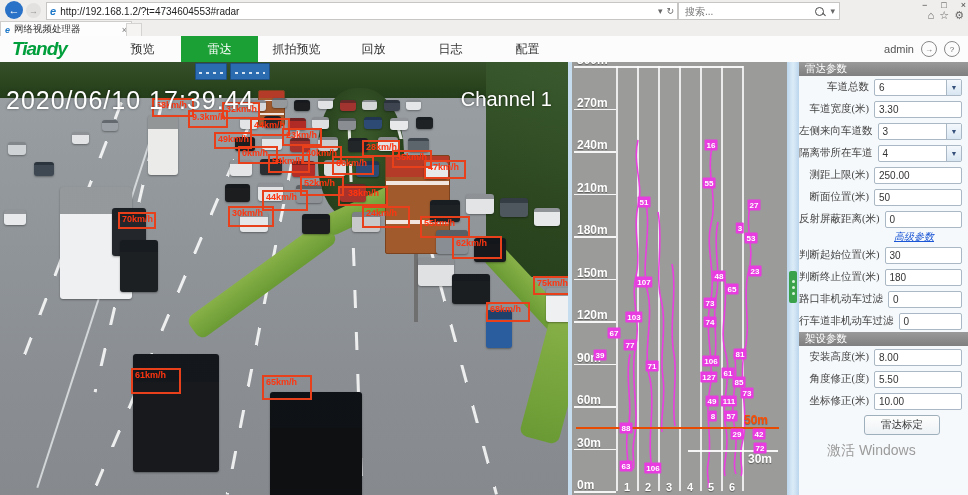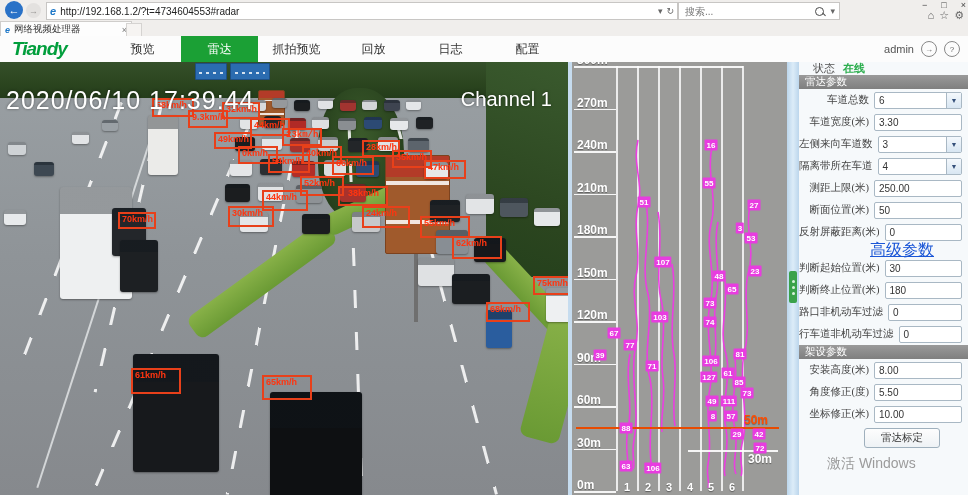--- a/index.html
+++ b/index.html
@@ -78,21 +78,21 @@
   .online{color:#2cae4e;font-weight:bold;}
   .secbar{height:14px;background:linear-gradient(180deg,#9a9a9a,#7f7f7f);color:#fff;font-size:10.5px;display:flex;align-items:center;padding-left:6px;}
   .prow{height:22px;display:flex;align-items:center;}
   .prow .plabel{flex:1;text-align:right;font-size:10.5px;color:#444;margin-right:5px;white-space:nowrap;font-family:Liberation Serif, serif;}
   .ctrl{width:86px;height:15px;margin-right:6px;background:#fff;border:1px solid #a9b8c4;border-radius:2px;
         display:flex;align-items:center;font-size:10px;color:#333;}
   .ctrl .val{flex:1;padding-left:4px;white-space:nowrap;overflow:hidden;}
   .ctrl .arrow{width:14px;height:100%;background:linear-gradient(180deg,#f4f8fc,#d8e6f2);border-left:1px solid #a9b8c4;
         display:flex;align-items:center;justify-content:center;font-size:7px;color:#35507a;}
   .linkrow{height:14px;display:flex;align-items:center;justify-content:flex-end;padding-right:34px;}
-  .plink{font-size:16px;color:#1a56d6;text-decoration:underline;cursor:pointer;}
+  .plink{font-size:10px;color:#1a56d6;text-decoration:underline;cursor:pointer;font-style:italic;}
   .btnrow{height:26px;display:flex;align-items:center;}
   .calib{margin-left:auto;margin-right:28px;width:74px;height:18px;background:linear-gradient(180deg,#fdfdfd,#eef2f5);
          border:1px solid #9fb0bd;border-radius:3px;font-size:10.5px;color:#333;display:flex;align-items:center;justify-content:center;cursor:pointer;}
   .wmark{margin-top:4px;padding-left:28px;color:#9b9b9b;}
   .wm1{font-size:14px;}
 </style>
 </head>
 <body>
 
 <div class="chrome">
@@ -228,21 +228,21 @@
       <div class="car" style="left: 486px; top: 248px; width: 26px; height: 38px; background: linear-gradient(rgba(15, 22, 28, 0.4) 0px, rgba(15, 22, 28, 0.4) 24%, rgba(0, 0, 0, 0) 24%), rgb(42, 93, 158);"></div>
       <div class="car" style="left: 133px; top: 292px; width: 86px; height: 118px; background: linear-gradient(rgba(15, 22, 28, 0.4) 0px, rgba(15, 22, 28, 0.4) 24%, rgba(0, 0, 0, 0) 24%), rgb(23, 25, 28);"></div>
       <div class="car" style="left: 270px; top: 330px; width: 92px; height: 150px; background: linear-gradient(rgba(15, 22, 28, 0.4) 0px, rgba(15, 22, 28, 0.4) 24%, rgba(0, 0, 0, 0) 24%), rgb(14, 16, 18);"></div>
     </div>
   <div>
       <div class="det" style="left: 152px; top: 36px; width: 34px; height: 15px;">58km/h</div>
       <div class="det" style="left: 188px; top: 48px; width: 32px; height: 14px;">9.3km/h</div>
       <div class="det" style="left: 222px; top: 40px; width: 30px; height: 13px;">32km/h</div>
       <div class="det" style="left: 250px; top: 56px; width: 32px; height: 14px;">44km/h</div>
       <div class="det" style="left: 214px; top: 70px; width: 30px; height: 13px;">49km/h</div>
-      <div class="det" style="left: 282px; top: 66px; width: 32px; height: 14px; font-family: Liberation Mono, monospace;">23km/h</div>
+      <div class="det" style="left: 282px; top: 66px; width: 32px; height: 14px;">23km/h</div>
       <div class="det" style="left: 238px; top: 84px; width: 32px; height: 14px;">0km/h</div>
       <div class="det" style="left: 268px; top: 92px; width: 34px; height: 15px;">54km/h</div>
       <div class="det" style="left: 302px; top: 84px; width: 32px; height: 14px;">40km/h</div>
       <div class="det" style="left: 332px; top: 94px; width: 34px; height: 15px;">66km/h</div>
       <div class="det" style="left: 362px; top: 78px; width: 30px; height: 13px;">28km/h</div>
       <div class="det" style="left: 392px; top: 88px; width: 32px; height: 14px;">35km/h</div>
       <div class="det" style="left: 424px; top: 98px; width: 34px; height: 15px;">47km/h</div>
       <div class="det" style="left: 300px; top: 114px; width: 36px; height: 16px;">52km/h</div>
       <div class="det" style="left: 338px; top: 124px; width: 36px; height: 16px; padding-left: 8px;">38km/h</div>
       <div class="det" style="left: 262px; top: 128px; width: 38px; height: 17px;">44km/h</div>
@@ -307,26 +307,26 @@
     <div class="sectline" style="top: 365px;"></div>
     <div class="sectlab" style="left: 172px; top: 351px;">50m</div>
     <div class="lowline" style="left: 116px; top: 388px; width: 90px;"></div>
     <div class="lowlab" style="left: 176px; top: 390px;">30m</div>
     <div class="tlabel" style="left: 139px; top: 83px;">16</div>
     <div class="tlabel" style="left: 137px; top: 121px;">55</div>
     <div class="tlabel" style="left: 72px; top: 140px;">51</div>
     <div class="tlabel" style="left: 182px; top: 143px;">27</div>
     <div class="tlabel" style="left: 168px; top: 166px;">3</div>
     <div class="tlabel" style="left: 179px; top: 176px;">53</div>
-    <div class="tlabel" style="left: 72px; top: 200px; margin-left: 19px;">107</div>
+    <div class="tlabel" style="left: 72px; top: 220px;">107</div>
     <div class="tlabel" style="left: 183px; top: 209px;">23</div>
     <div class="tlabel" style="left: 147px; top: 214px;">48</div>
     <div class="tlabel" style="left: 160px; top: 227px;">65</div>
     <div class="tlabel" style="left: 138px; top: 241px;">73</div>
-    <div class="tlabel" style="left: 88px; top: 255px;">103</div>
+    <div class="tlabel" style="left: 62px; top: 255px;">103</div>
     <div class="tlabel" style="left: 138px; top: 260px;">74</div>
     <div class="tlabel" style="left: 42px; top: 271px;">67</div>
     <div class="tlabel" style="left: 58px; top: 283px;">77</div>
     <div class="tlabel" style="left: 28px; top: 293px;">39</div>
     <div class="tlabel" style="left: 168px; top: 292px;">81</div>
     <div class="tlabel" style="left: 80px; top: 304px;">71</div>
     <div class="tlabel" style="left: 139px; top: 299px;">106</div>
     <div class="tlabel" style="left: 137px; top: 315px;">127</div>
     <div class="tlabel" style="left: 156px; top: 311px;">61</div>
     <div class="tlabel" style="left: 167px; top: 320px;">85</div>
@@ -351,24 +351,20 @@
 
 <div class="splitter">
   <div class="grip">
       <i></i>
       <i></i>
       <i></i>
     </div>
 </div>
 
 <div class="panel">
-  <div class="statusrow">
-    <span>状态</span>
-    <span class="online">在线</span>
-  </div>
   <div style="display:flex;flex-direction:column;">
       <div class="secbar">雷达参数</div>
       <div class="prow">
         <div class="plabel">车道总数</div>
         <div class="ctrl">
           <span class="val">6</span>
           <span class="arrow">▼</span>
         </div>
       </div>
       <div class="prow">

